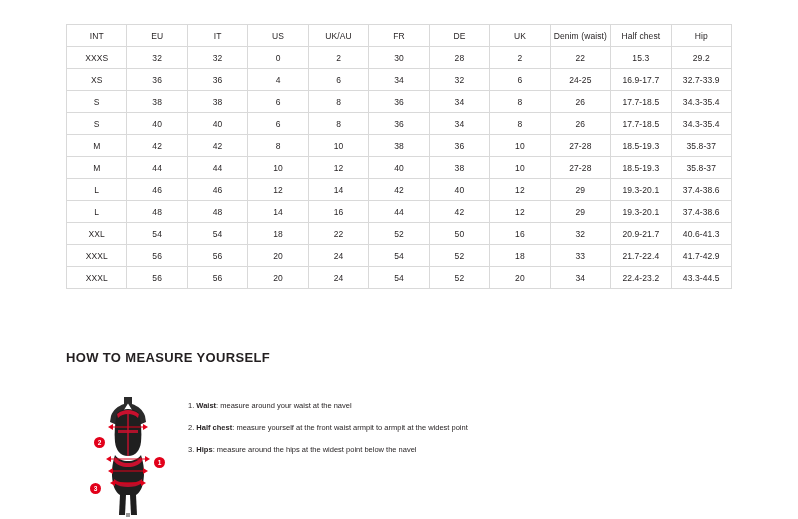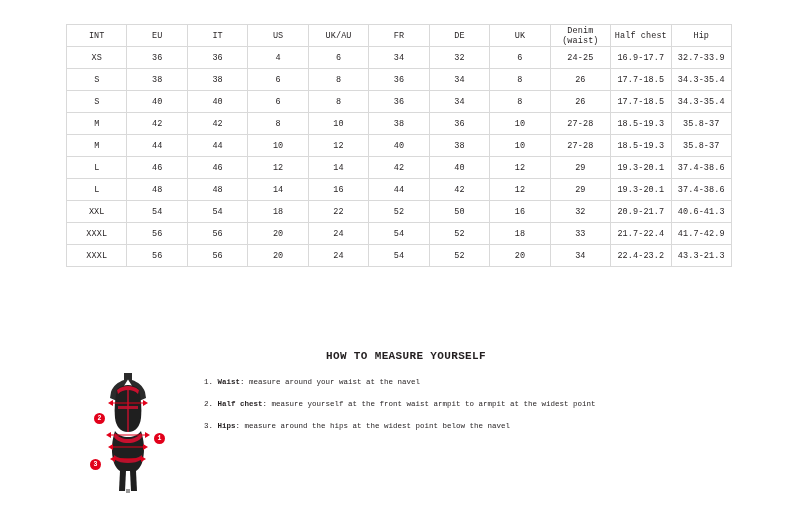--- a/index.html
+++ b/index.html
@@ -12,21 +12,20 @@
     height: 519px;
     font-family: "Liberation Sans", sans-serif;
     color: #231f20;
     overflow: hidden;
     position: relative;
   }
   .page {
     width: 798px;
     height: 496px;
     position: relative;
-    font-family: Liberation Mono, monospace;
   }
 
   
   .table-wrap {
     position: absolute;
     left: 66px;
     top: 24px;
     width: 666px;
   }
   table.size-table {
@@ -52,39 +51,37 @@
   }
 
   
   .howto {
     position: absolute;
     left: 66px;
     top: 350px;
     width: 680px;
   }
   .howto-title {
-    font-size: 11px;
+    font-size: 13px;
     font-weight: bold;
     letter-spacing: 0.35px;
     color: #231f20;
-    margin-bottom: 5px;
-    text-align: center;
+    margin-bottom: 26px;
   }
   .howto-body {
     display: flex;
     align-items: flex-start;
   }
   .figure {
     width: 122px;
     height: 135px;
     position: relative;
     flex: 0 0 122px;
   }
   .notes {
-    margin-left: 16px;
     padding-top: 10px;
   }
   .note {
     font-size: 7.5px;
     line-height: 1.35;
     margin-bottom: 12px;
     color: #231f20;
   }
   .note b { font-weight: bold; }
 
@@ -129,20 +126,33 @@
           <th>FR</th>
           <th>DE</th>
           <th>UK</th>
           <th>Denim (waist)</th>
           <th>Half chest</th>
           <th>Hip</th>
         </tr>
       </thead>
       <tbody>
         <tr>
+          <td>XXXS</td>
+          <td>32</td>
+          <td>32</td>
+          <td>0</td>
+          <td>2</td>
+          <td>30</td>
+          <td>28</td>
+          <td>2</td>
+          <td>22</td>
+          <td>15.3</td>
+          <td>29.2</td>
+        </tr>
+        <tr>
           <td>XS</td>
           <td>36</td>
           <td>36</td>
           <td>4</td>
           <td>6</td>
           <td>34</td>
           <td>32</td>
           <td>6</td>
           <td>24-25</td>
           <td>16.9-17.7</td>
@@ -256,21 +266,21 @@
           <td>XXXL</td>
           <td>56</td>
           <td>56</td>
           <td>20</td>
           <td>24</td>
           <td>54</td>
           <td>52</td>
           <td>20</td>
           <td>34</td>
           <td>22.4-23.2</td>
-          <td>43.3-21.3</td>
+          <td>43.3-44.5</td>
         </tr>
       </tbody>
     </table>
   </div>
 
   <div class="howto">
     <div class="howto-title">HOW TO MEASURE YOURSELF</div>
     <div class="howto-body">
 
       <div class="figure">

